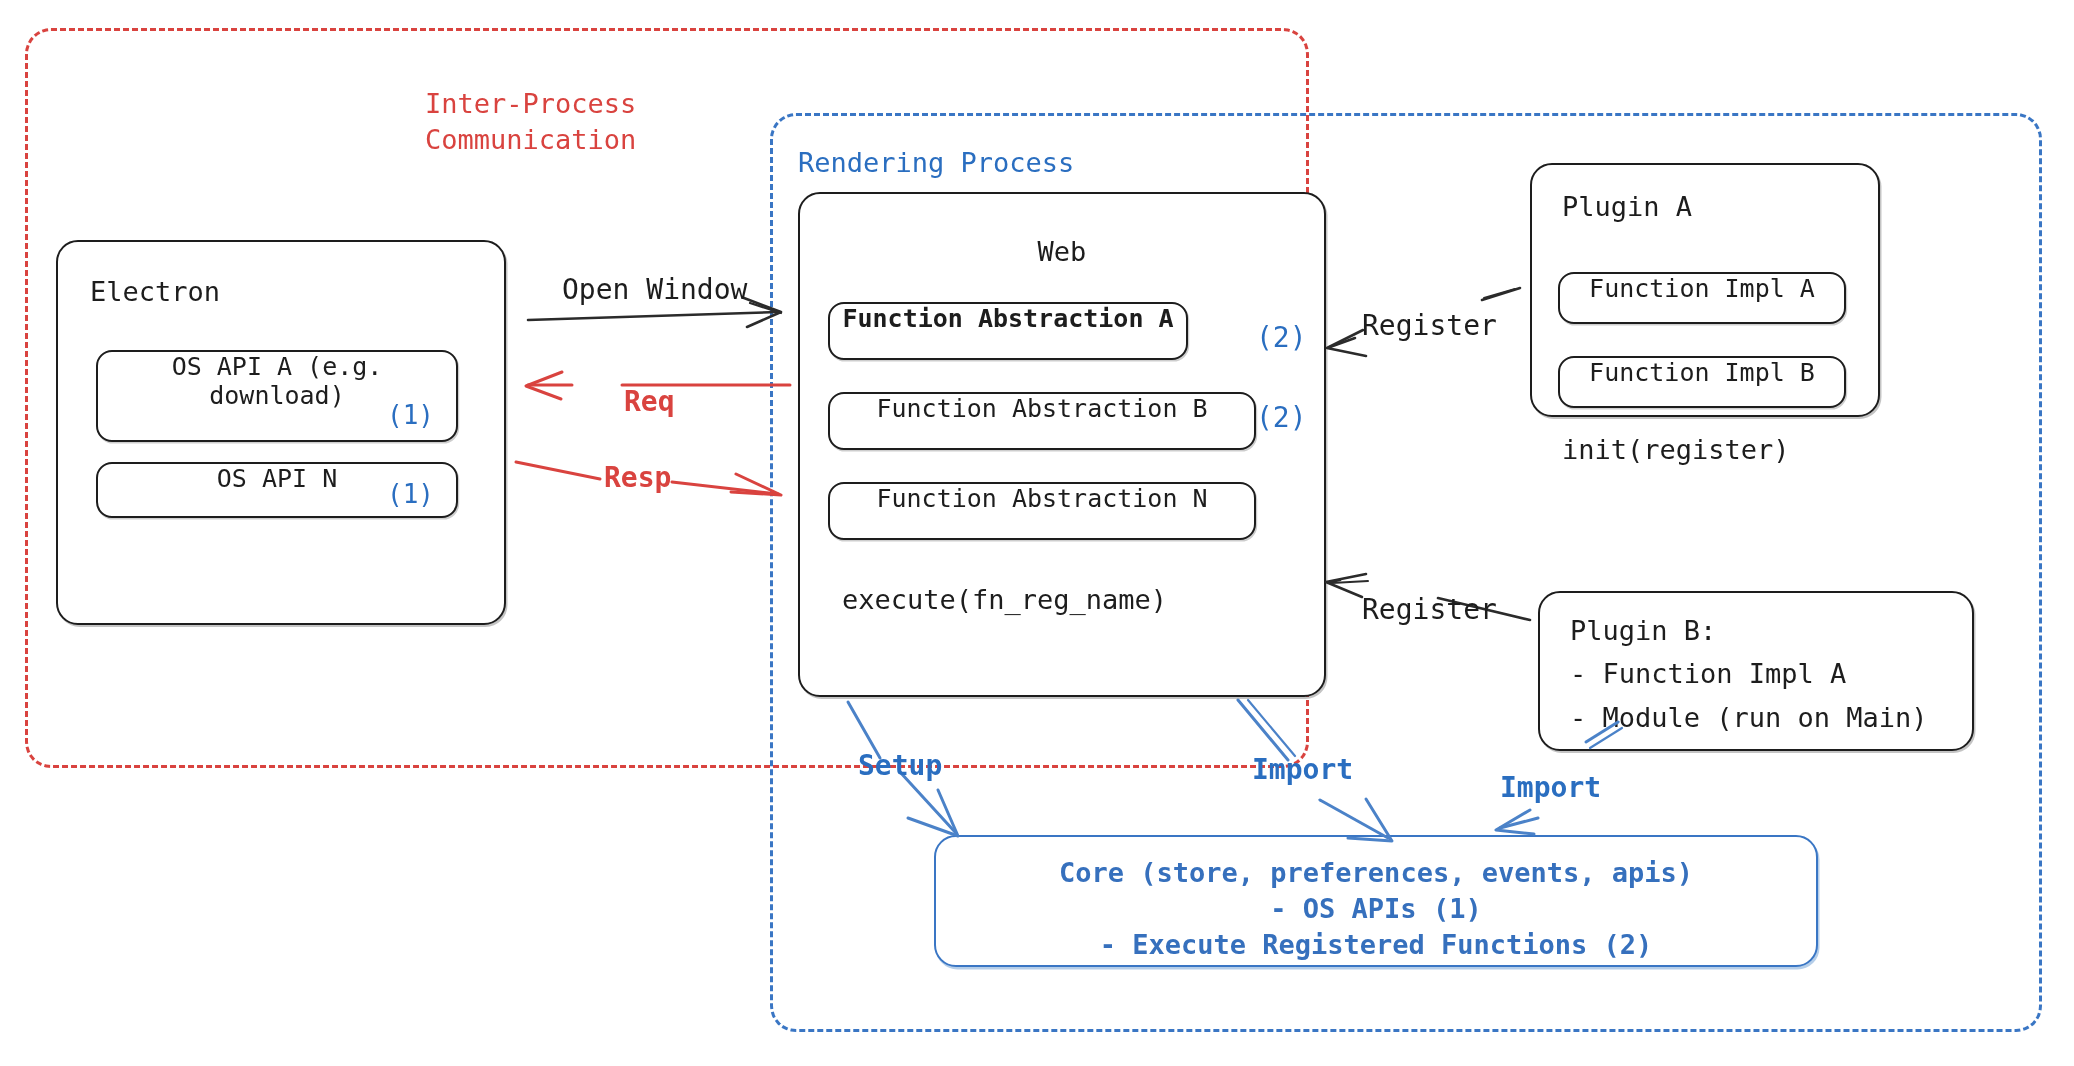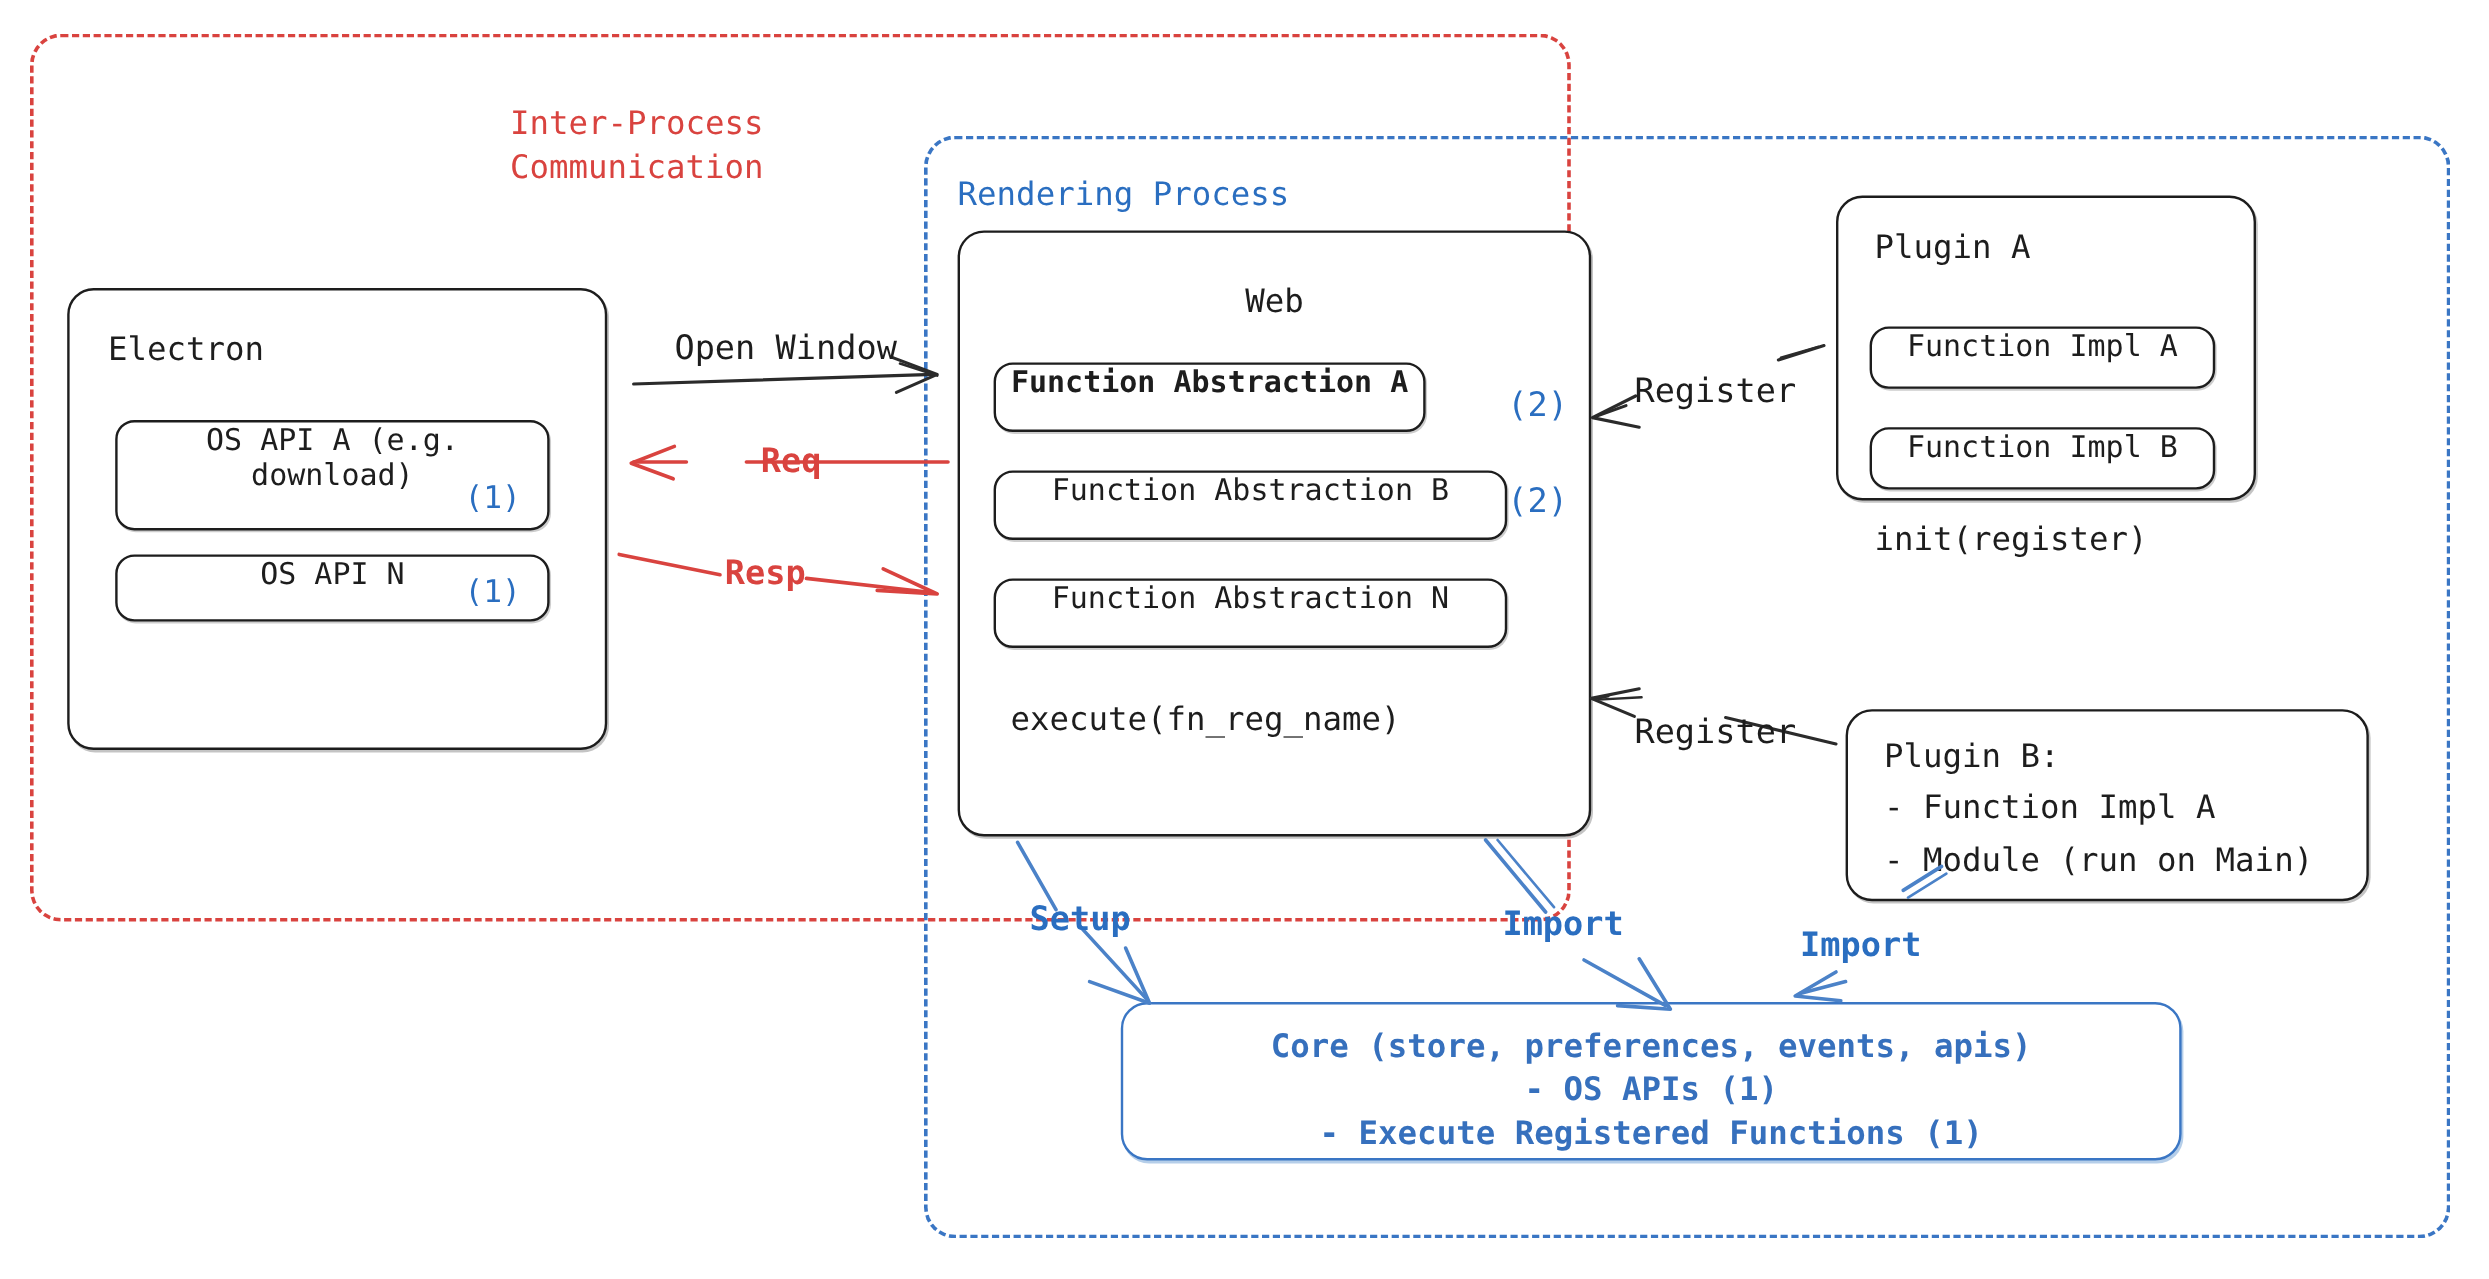--- a/index.html
+++ b/index.html
@@ -148,21 +148,21 @@
 
   <div class="box" style="left:1538px; top:570px; width:436px; height:160px;margin-top:21px;">
     <div class="box-title f27" style="left:30px; top:22px;">Plugin B:</div>
     <div class="box-title f27" style="left:30px; top:65px;">- Function Impl A</div>
     <div class="box-title f27" style="left:30px; top:109px;text-align:right;">- Module (run on Main)</div>
   </div>
 
   <div class="box core-box" style="left:934px; top:835px; width:884px; height:132px;">
     <div class="centered-text t-core f27 bold" style="position:absolute; top:20px; left:0;">Core (store, preferences, events, apis)</div>
     <div class="centered-text t-core f27 bold" style="position:absolute; top:56px; left:0;">- OS APIs (1)</div>
-    <div class="centered-text t-core f27 bold" style="position:absolute; top:92px; left:0;">- Execute Registered Functions (1)</div>
+    <div class="centered-text t-core f27 bold" style="position:absolute; top:92px; left:0;">- Execute Registered Functions (2)</div>
   </div>
 
   <svg class="layer" viewBox="0 0 2074 1066">
 
     <g>
       <path d="M 528 320 L 778 312" stroke="#2b2b2b" stroke-width="2.6" fill="none" stroke-linecap="round"></path>
       <path d="M 744 298 L 781 312 L 747 327" stroke="#2b2b2b" stroke-width="2.6" fill="none" stroke-linecap="round" stroke-linejoin="round"></path>
       <path d="M 750 303 L 781 313" stroke="#2b2b2b" stroke-width="2.2" fill="none" stroke-linecap="round"></path>
     </g>
 
@@ -208,21 +208,21 @@
     <g>
       <path d="M 1586 742 L 1618 722" stroke="#4b82c8" stroke-width="3" fill="none" stroke-linecap="round"></path>
       <path d="M 1590 748 L 1622 728" stroke="#4b82c8" stroke-width="2.2" fill="none" stroke-linecap="round"></path>
       <path d="M 1538 818 L 1500 828" stroke="#4b82c8" stroke-width="3" fill="none" stroke-linecap="round"></path>
       <path d="M 1530 810 L 1496 830 L 1534 834" stroke="#4b82c8" stroke-width="3" fill="none" stroke-linecap="round" stroke-linejoin="round"></path>
     </g>
   </svg>
 
   <div class="lbl t-black f28" style="left:562px; top:272px;">Open Window</div>
 
-  <div class="lbl t-red f28 bold" style="left:624px; top:366px;margin-left:10px;">Req</div>
+  <div class="lbl t-red f28 bold" style="left:624px; top:384px;">Req</div>
 
   <div class="lbl t-red f28 bold" style="left:604px; top:460px;">Resp</div>
 
   <div class="lbl t-black f28" style="left:1362px; top:308px;">Register</div>
 
   <div class="lbl t-black f28" style="left:1362px; top:592px;">Register</div>
 
   <div class="lbl t-blue f28 bold" style="left:858px; top:748px;">Setup</div>
 
   <div class="lbl t-blue f28 bold" style="left:1252px; top:752px;">Import</div>

